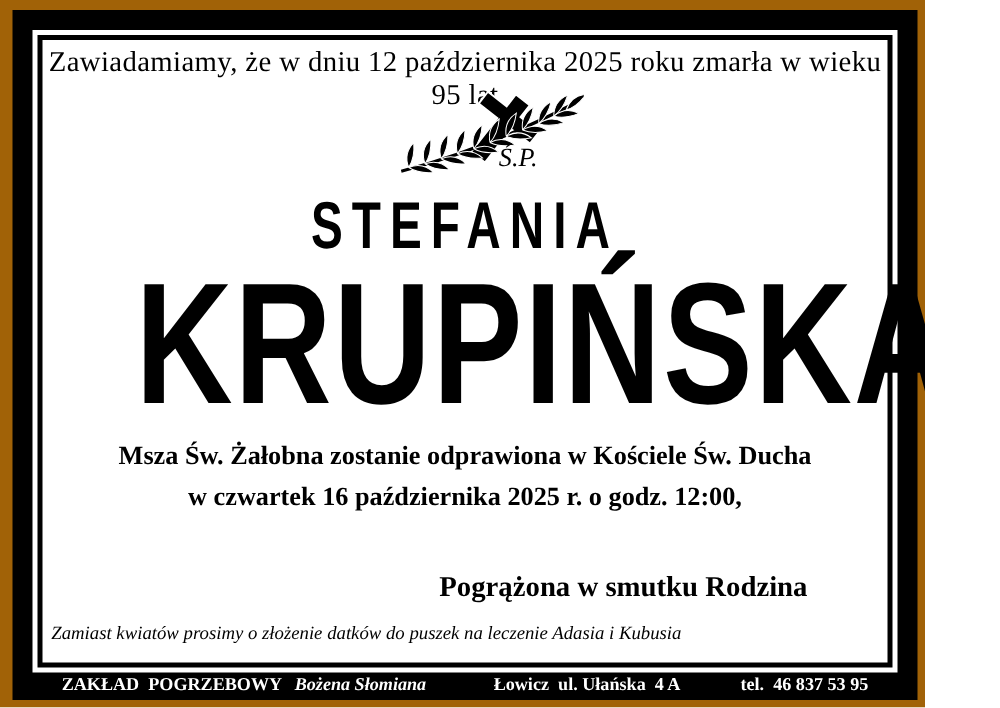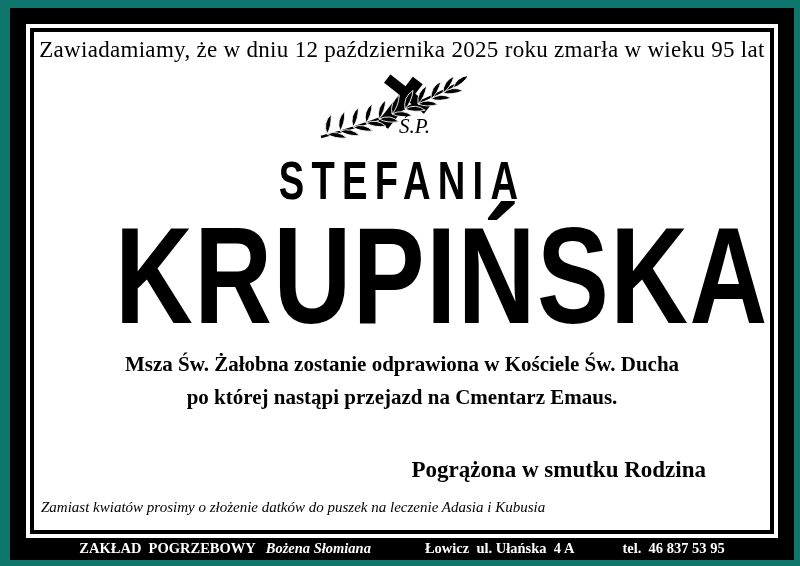--- a/index.html
+++ b/index.html
@@ -1,23 +1,23 @@
 <!DOCTYPE html>
 <html><head>
 <meta charset="utf-8">
 <style>
   * { margin: 0; padding: 0; box-sizing: border-box; }
   html, body { background: #ffffff; }
   body { font-family: "Liberation Serif", serif; }
 
   .poster {
     position: relative;
-    width: 800px;
+    width: 740px;
     height: 566px;
-    background: #0f766e;
+    background: #a16207;
     overflow: hidden;
   }
 
   
   .frame {
     position: absolute;
     left: 10px; top: 8px; right: 6px; bottom: 6px;
     background: #000000;
   }
 
@@ -177,21 +177,21 @@
           </g>
           <text class="sp-text" x="82" y="63">Ś.P.</text>
         </svg>
 
         <div class="first-name">STEFANIA</div>
 
         <div class="last-name">KRUPIŃSKA</div>
 
         <div class="service">
           <div>Msza Św. Żałobna zostanie odprawiona w Kościele Św. Ducha</div>
-          <div>po której nastąpi przejazd na Cmentarz Emaus.</div>
+          <div>w czwartek 16 października 2025 r. o godz. 12:00,</div>
         </div>
 
         <div class="mourning">Pogrążona w smutku Rodzina</div>
 
         <div class="donation">Zamiast kwiatów prosimy o złożenie datków do puszek na leczenie Adasia i Kubusia</div>
 
       </div>
     </div>
 
     <div class="footer">

